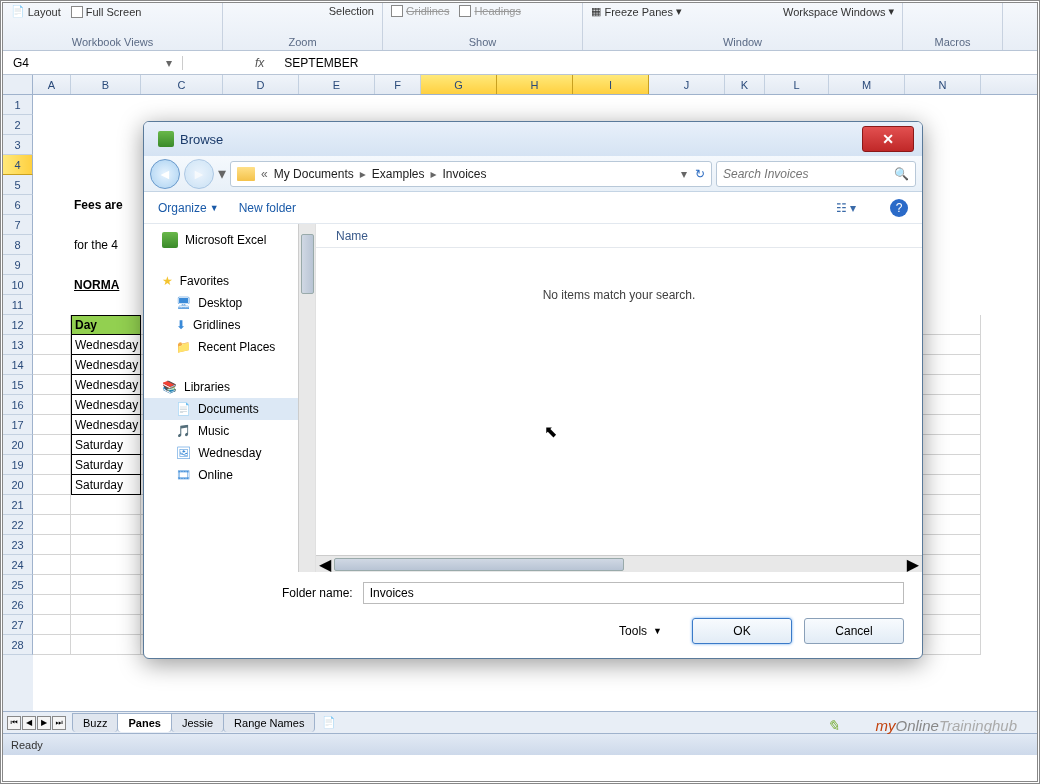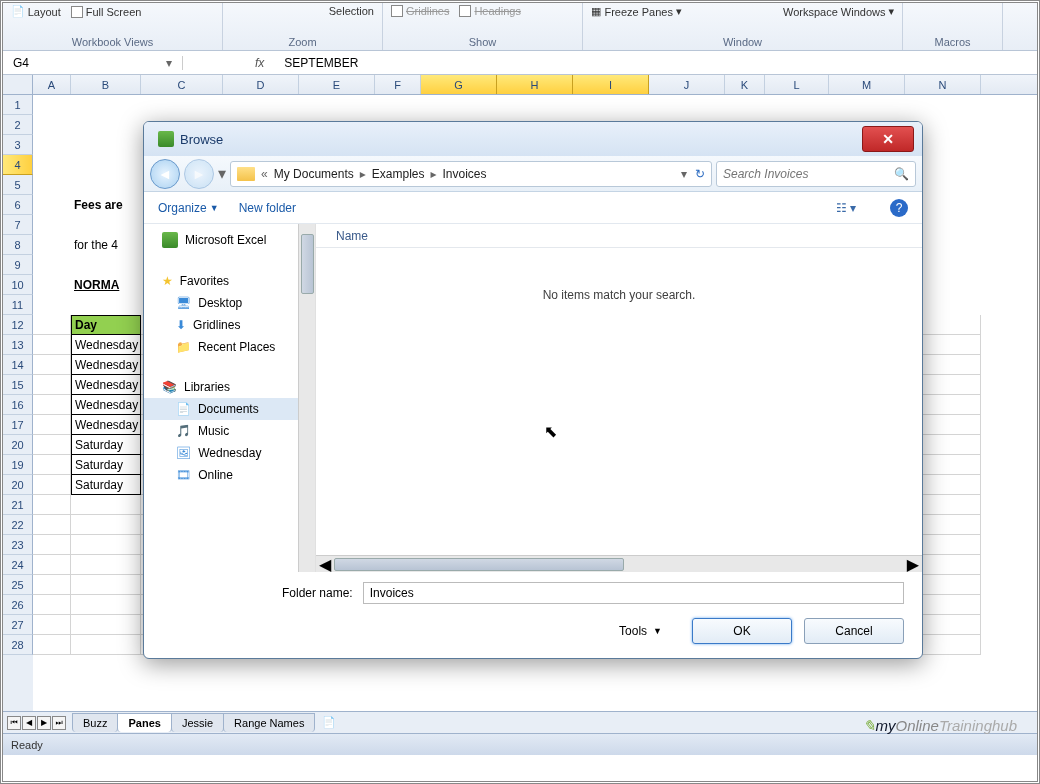--- a/index.html
+++ b/index.html
@@ -80,21 +80,21 @@
 .dialog-buttons { display: flex; justify-content: flex-end; align-items: center; gap: 12px; font-size: 12px; }
 .dlg-btn { width: 100px; height: 26px; border: 1px solid #8aa0b8; background: linear-gradient(#f8fbfe, #e2ecf6); border-radius: 3px; cursor: pointer; font-size: 12px; }
 .dlg-btn.primary { border: 1px solid #3a7ac8; box-shadow: 0 0 3px #6aaaf0; }
 .tools-drop { display: flex; align-items: center; gap: 6px; cursor: pointer; margin-right: 18px; }
 
 .excel-icon { width: 16px; height: 16px; background: linear-gradient(#69b84a, #3a8a2a); border-radius: 2px; display: inline-block; }
 .folder-icon { width: 18px; height: 14px; background: linear-gradient(#ffe088, #f4c24a); border-radius: 1px; display: inline-block; }
 .cursor-arrow { position: absolute; left: 400px; top: 300px; font-size: 16px; color: #000; z-index: 100; pointer-events: none; }
 
 .watermark { position: absolute; right: 20px; bottom: 46px; font-size: 15px; color: #888; font-style: italic; }
-.watermark .green { color: #0f172a; }
+.watermark .green { color: #c2410c; margin-left: 36px; }
 
 .mini-scrollbar { position: absolute; right: 0; top: 0; bottom: 0; width: 17px; background: #e8e8e8; border-left: 1px solid #ccc; }
 .mini-scroll-thumb { position: absolute; left: 2px; width: 13px; height: 60px; top: 10px; background: linear-gradient(90deg,#d0d8e4,#b8c4d4); border: 1px solid #9aa; border-radius: 2px; }
 .h-scrollbar { height: 17px; background: #e8e8e8; border-top: 1px solid #ccc; display: flex; align-items: center; padding: 0 18px; position: relative; }
 .h-scroll-thumb { height: 13px; width: 290px; background: linear-gradient(#d0d8e4,#b8c4d4); border: 1px solid #9aa; border-radius: 2px; margin: 0 auto 0 0; }
 </style>
 </head>
 <body>
 
 <div class="ribbon">

